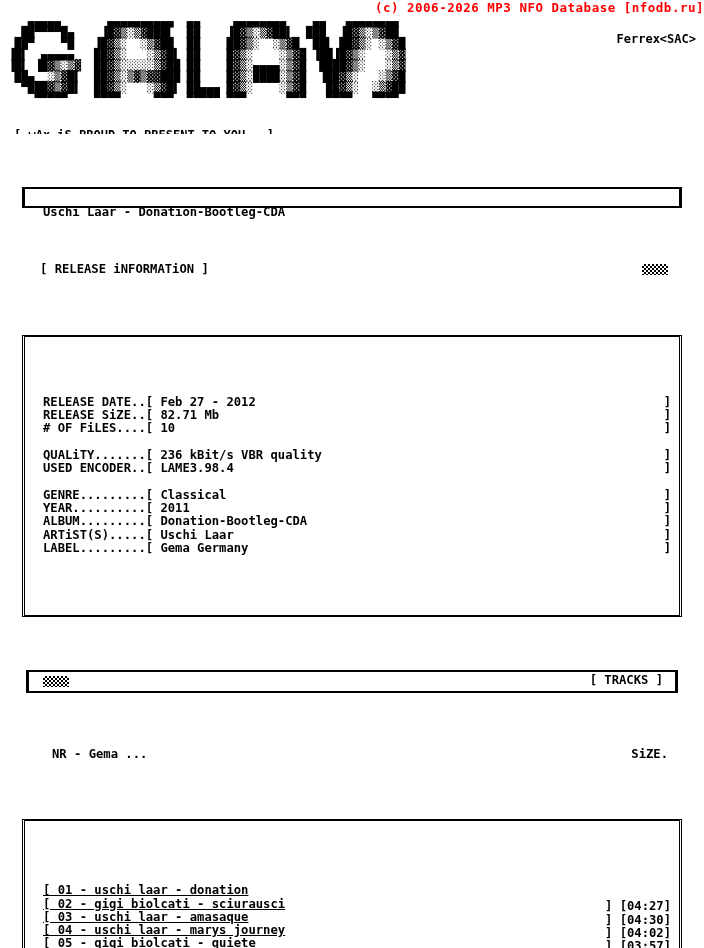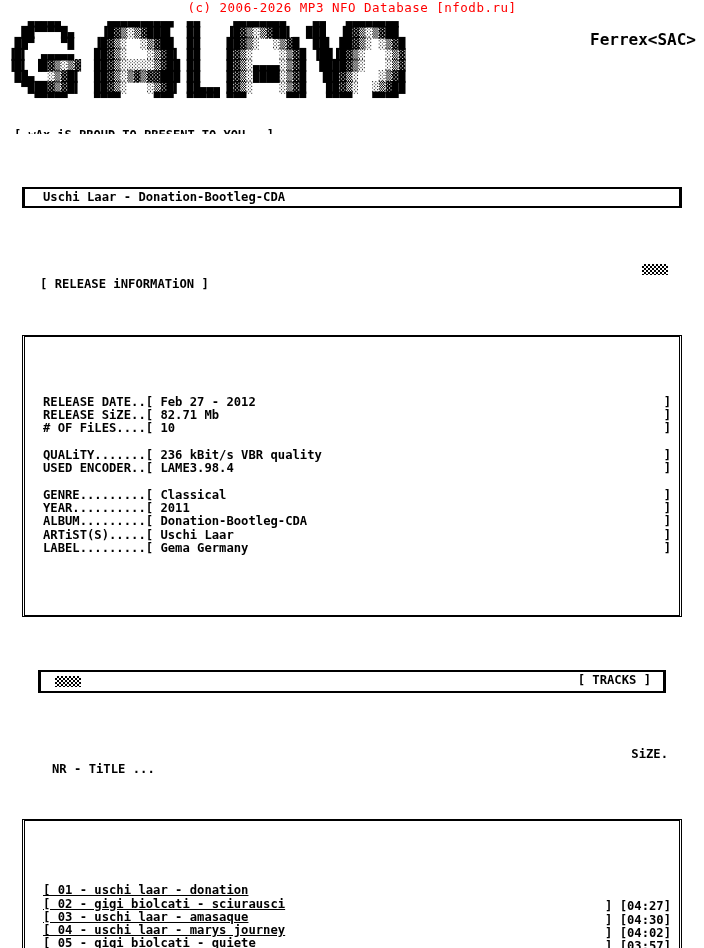--- a/index.html
+++ b/index.html
@@ -11,26 +11,26 @@
     width: 704px;
     height: 948px;
     overflow: hidden;
     font-family: "DejaVu Sans Mono", "Liberation Mono", monospace;
     color: #000000;
   }
 
   
   .banner {
     width: 704px;
-    text-align: center;
+    text-align: right;
     color: #ff0000;
     font-size: 12.5px;
     line-height: 16px;
     letter-spacing: 0.5px;
-    font-weight: normal;
+    font-weight: bold;
     white-space: pre;
   }
 
   
   .logo-wrap {
     position: relative;
     width: 704px;
     height: 118px;
     overflow: hidden;
   }
@@ -43,21 +43,21 @@
     line-height: 11px;
     letter-spacing: 0px;
     white-space: pre;
     color: #000000;
     font-weight: bold;
   }
   .logo-credit {
     position: absolute;
     right: 8px;
     top: 17px;
-    font-size: 16px;
+    font-size: 12px;
     line-height: 13px;
     white-space: pre;
     font-weight: bold;
   }
   .logo-tagline {
     position: absolute;
     left: 14px;
     top: 113px;
     font-size: 12px;
     line-height: 13px;
@@ -85,53 +85,53 @@
     position: relative;
     margin: 0 22px 0 22px;
     border-left: 3px double #000;
     border-right: 3px double #000;
   }
   .panel.topline  { border-top: 2px solid #000; }
   .panel.botline  { border-bottom: 2px solid #000; }
 
   .bar {
     position: relative;
-    margin: 0 38px;
+    margin: 0 26px;
     border: 2px solid #000;
     border-left-width: 3px;
     border-right-width: 3px;
     height: 19px;
     padding-left: 16px;
   }
 
   
   .titlebar {
     position: relative;
     margin: 0 22px;
     border: 2px solid #000;
     border-left-width: 3px;
     border-right-width: 3px;
     height: 21px;
     box-sizing: border-box;
   }
   .titlebar span {
     position: absolute;
     left: 18px;
-    top: 2px;
+    top: 17px;
   }
 
   .secthead {
     position: relative;
     margin: 0 22px;
     height: 20px;
   }
   .secthead span.lbl {
     position: absolute;
     left: 18px;
-    top: 17px;
+    top: 2px;
   }
   .secthead span.rgt {
     position: absolute;
     right: 14px;
     top: 2px;
   }
 
   
   .infoline {
     position: relative;
@@ -211,21 +211,21 @@
   </div>
 
   
   <div class="bar">
     <span style="position:absolute;left:14px;top:3px;"><span class="dither"></span></span>
     <span style="position:absolute;right:12px;top:2px;">[ TRACKS ]</span>
   </div>
 
   
   <div class="secthead">
-    <span class="lbl" style="left:30px;">NR - TiTLE ...</span>
+    <span class="lbl" style="left:30px;">NR - Gema ...</span>
     <span class="rgt">SiZE.</span>
   </div>
 
   
   <div class="panel topline">
     <div style="height:10px"></div>
     <div id="track-rows"><div class="trackline"><span>[ 01 - uschi laar - donation</span><span class="tm">] [04:27]</span></div><div class="trackline"><span>[ 02 - gigi biolcati - sciurausci</span><span class="tm">] [04:30]</span></div><div class="trackline"><span>[ 03 - uschi laar - amasaque</span><span class="tm">] [04:02]</span></div><div class="trackline"><span>[ 04 - uschi laar - marys journey</span><span class="tm">] [03:57]</span></div><div class="trackline"><span>[ 05 - gigi biolcati - quiete</span><span class="tm">] [05:19]</span></div></div>
     
     
     

